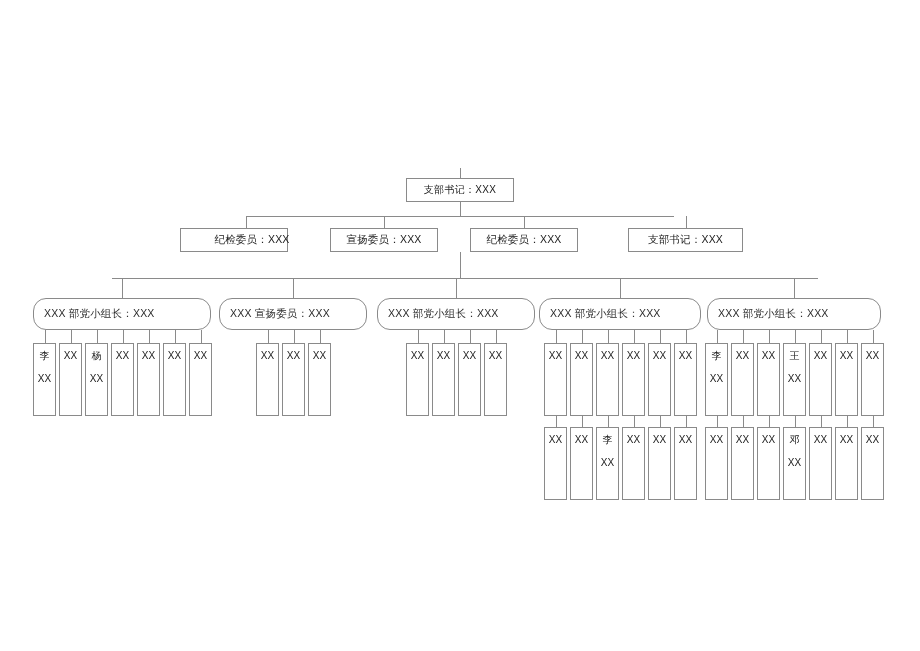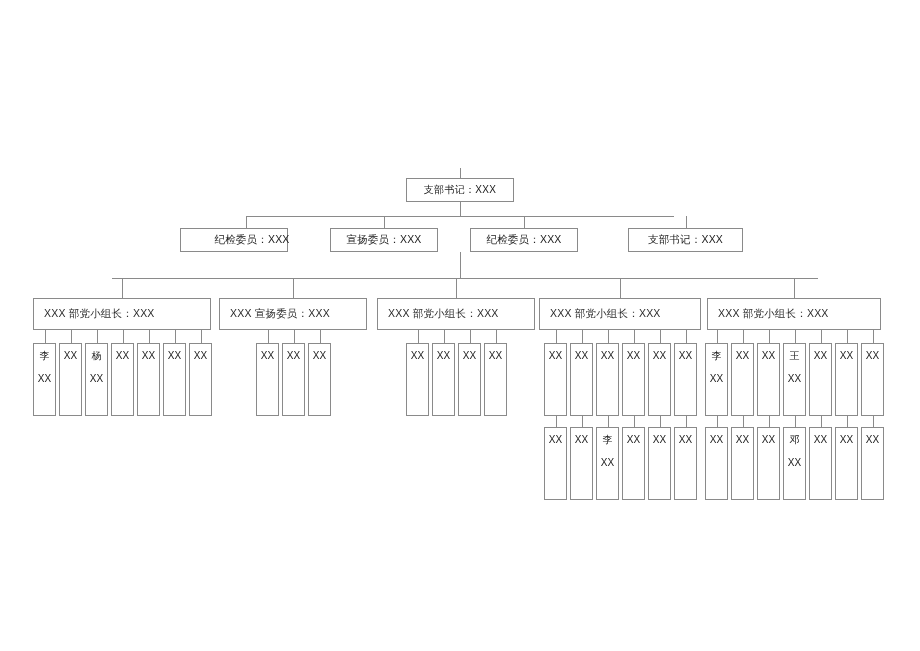--- a/index.html
+++ b/index.html
@@ -23,21 +23,21 @@
     border:1px solid #8a8a8a;background:#ffffff;
     display:flex;align-items:center;
     font-size:11px;color:#222;white-space:nowrap;
   }
   .box.center{justify-content:center;}
   .box.lead{padding-left:10px;justify-content:flex-start;}
 
   .box-root{font-size:12px;letter-spacing:.4px;}
   .box-secretary{font-size:10px;letter-spacing:.3px;}
   .box-committee{font-size:10.5px;letter-spacing:.2px;}
-  .box-group{font-size:10.5px;letter-spacing:.2px;color:#2c2c2c;}
+  .box-group{font-size:10.5px;letter-spacing:.2px;color:#2c2c2c;border-radius:13px;}
 
   
   .cell{
     position:absolute;box-sizing:border-box;
     border:1px solid #8a8a8a;background:#ffffff;
     display:flex;flex-direction:column;align-items:center;
     padding-top:7px;font-size:10px;color:#222;line-height:1.05;
   }
   .cell .ch{display:block;}
   .cell .ch+.ch{margin-top:12px;}

